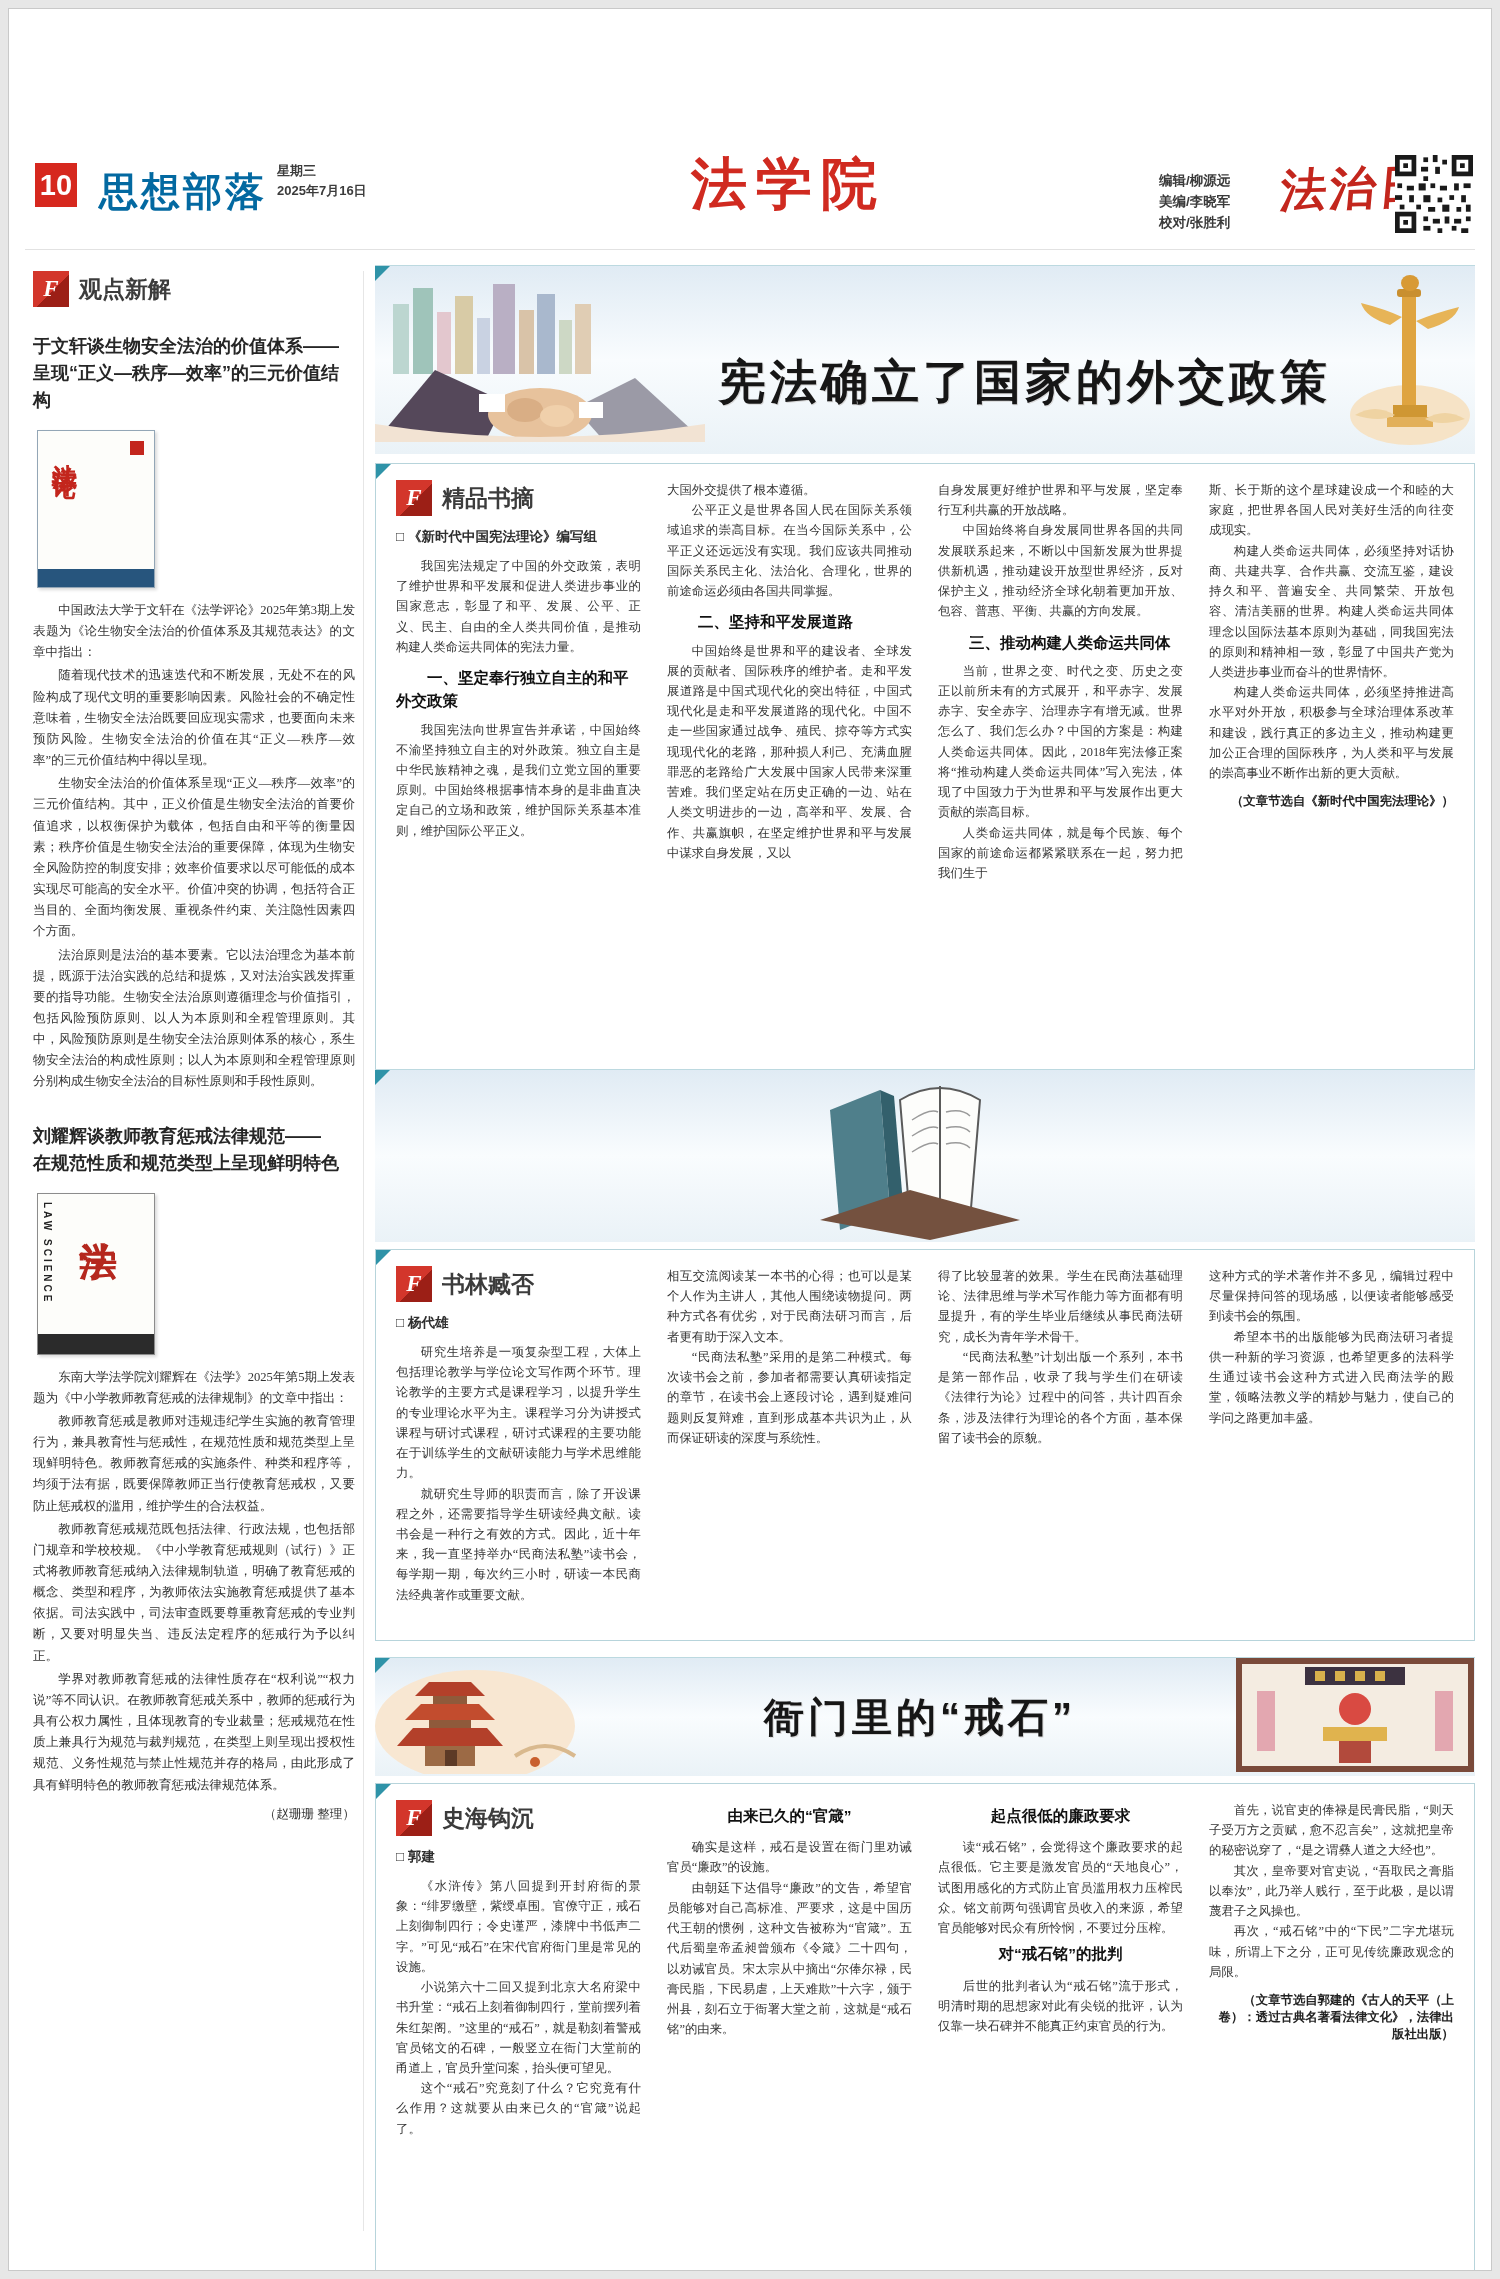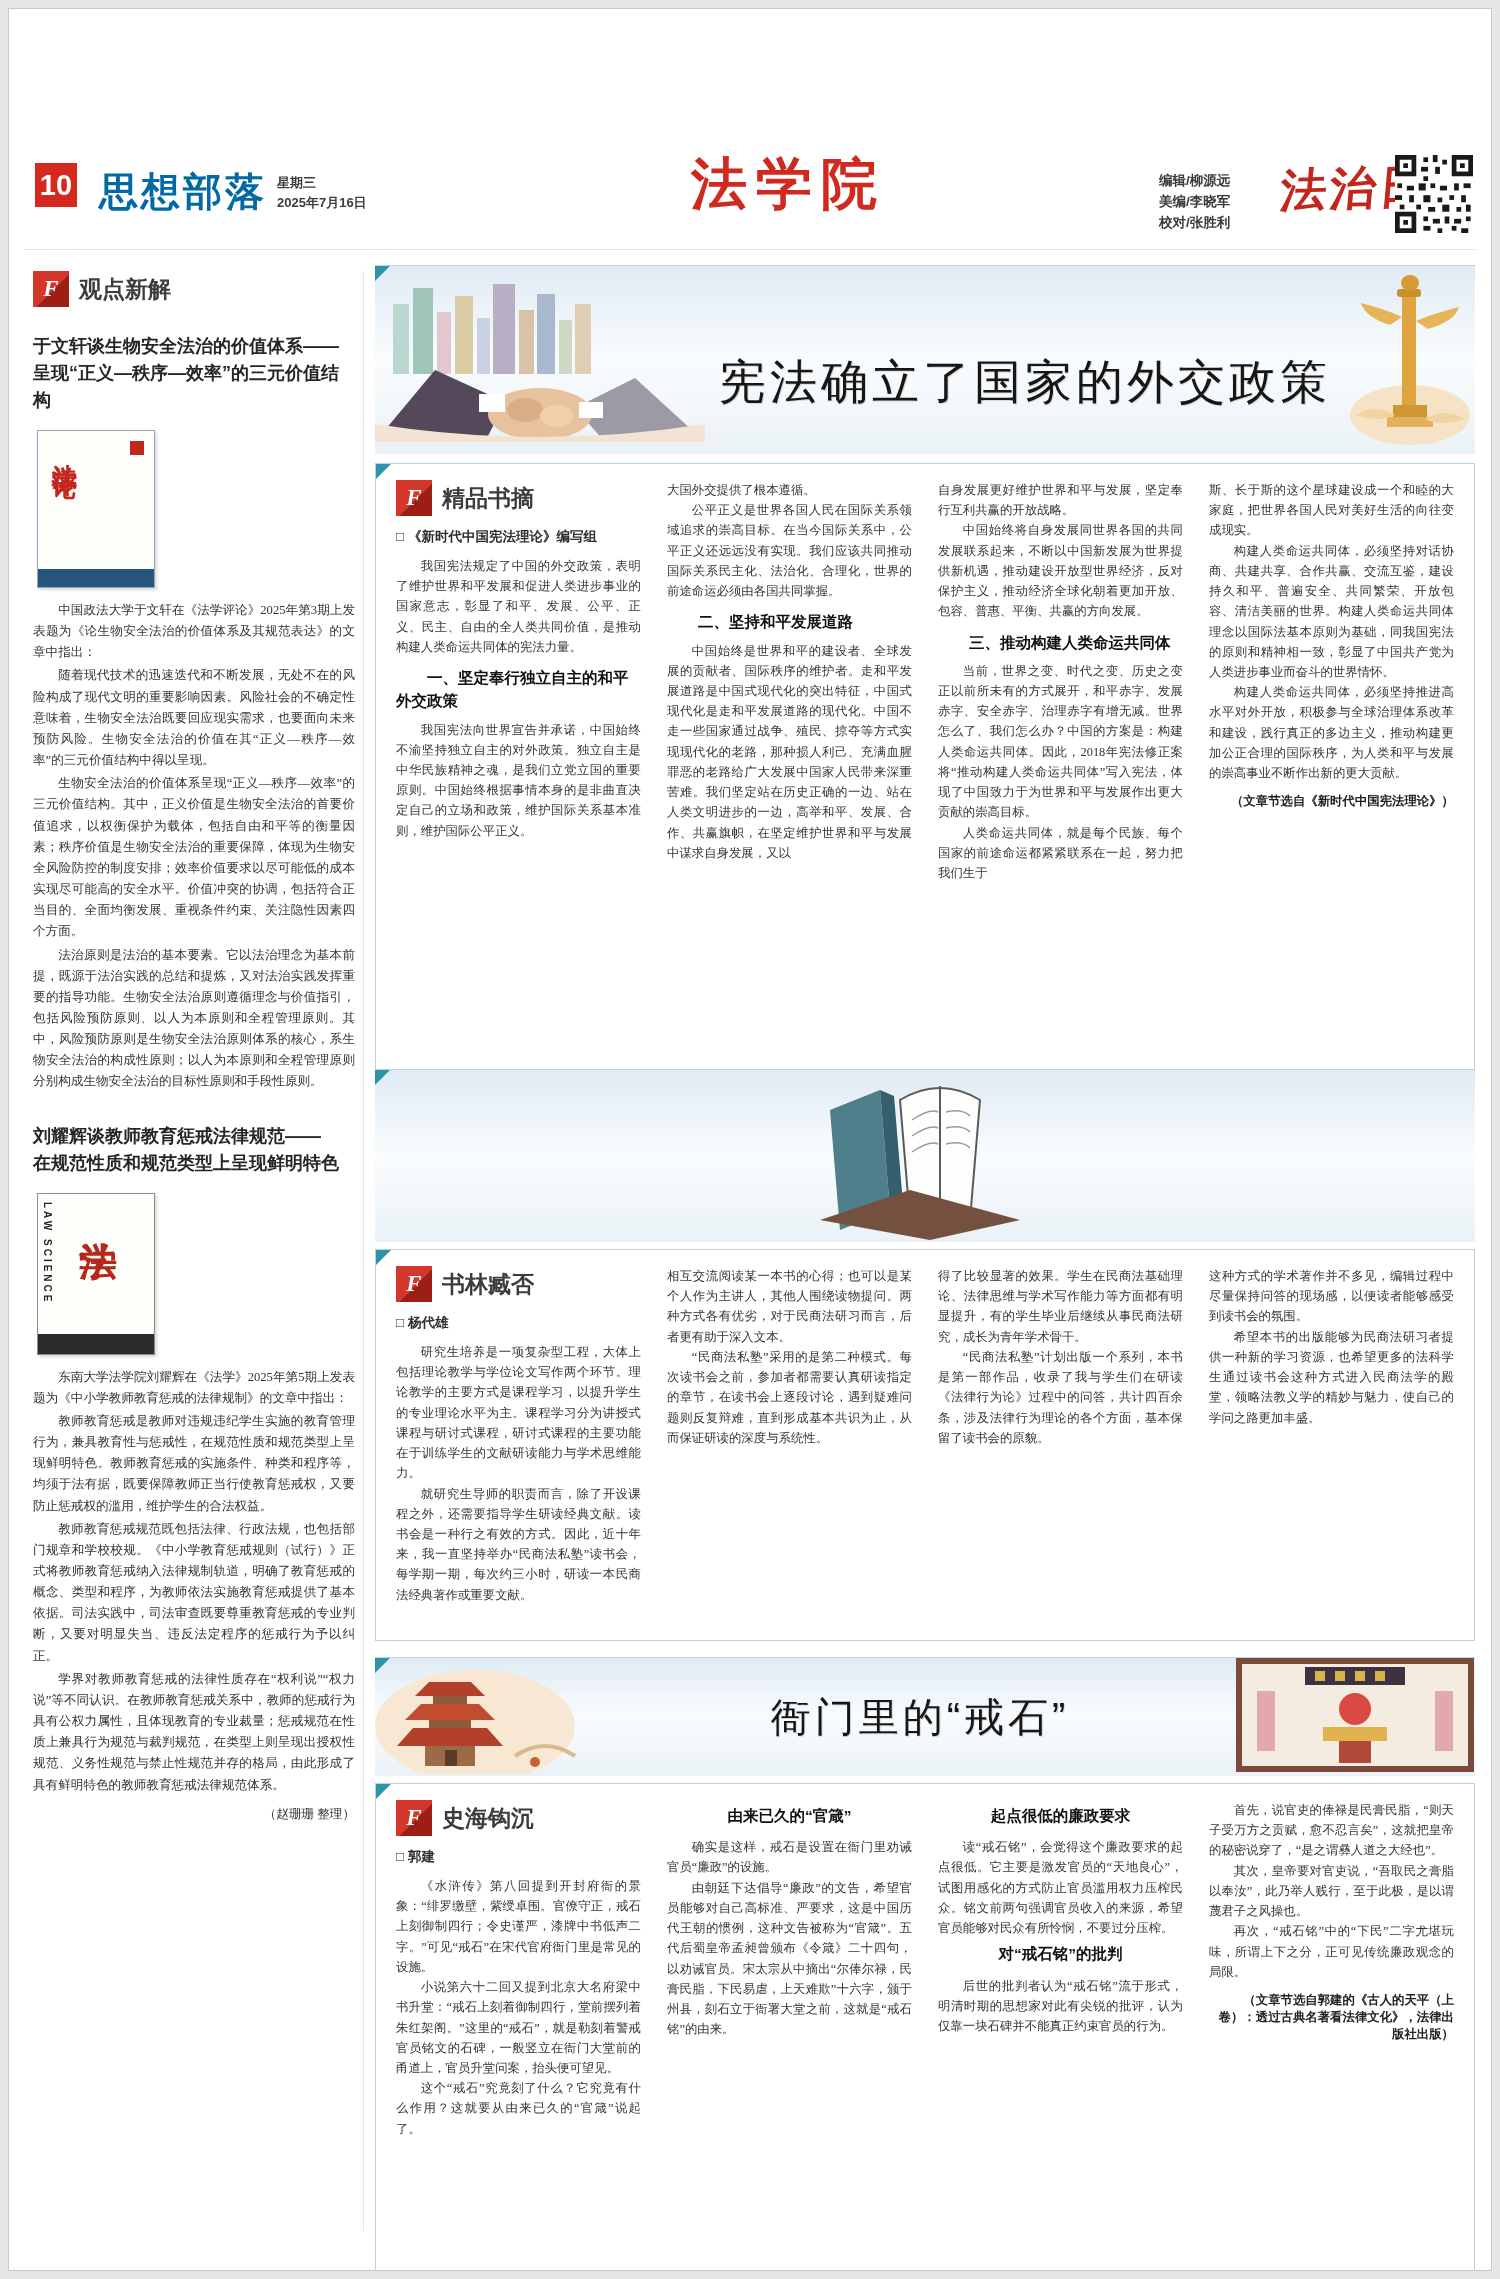--- a/index.html
+++ b/index.html
@@ -7,21 +7,21 @@
        font-family:"Liberation Sans",sans-serif;color:#2e2e2e;}
   .page{position:absolute;left:8px;top:8px;width:1482px;height:2261px;
         background:#ffffff;border:1px solid #c9c9c9;overflow:hidden;}
 
   
   .header{position:absolute;top:140px;left:0;right:0;height:96px;}
   .pageno{position:absolute;left:26px;top:14px;width:42px;height:44px;background:#d6281e;
           color:#fff;font-weight:bold;font-size:29px;display:flex;align-items:center;justify-content:center;}
   .section-name{position:absolute;left:82px;top:16px;font-size:39px;font-weight:900;
           color:#0369a1;letter-spacing:3px;margin-left:8px;}
-  .date-block{position:absolute;left:268px;top:24px;font-size:13px;color:#3c3c3c;line-height:1.5;font-weight:700;}
+  .date-block{position:absolute;left:268px;top:12px;font-size:13px;color:#3c3c3c;line-height:1.5;font-weight:700;}
   .page-title{position:absolute;left:682px;top:-2px;font-size:56px;font-weight:900;color:#d02a20;letter-spacing:9px;}
   .credits{position:absolute;left:1150px;top:22px;font-size:13.5px;color:#3a3a3a;line-height:1.55;font-weight:700;}
   .masthead{position:absolute;left:1272px;top:8px;font-family:"Liberation Serif",serif;
           font-weight:900;font-size:46px;color:#c3261d;transform:skewX(-7deg) rotate(-2deg);letter-spacing:3px;}
   .qr{position:absolute;right:18px;top:6px;width:78px;height:78px;}
   .header-rule{position:absolute;left:16px;right:16px;top:100px;border-top:1px solid #e2e2e2;}
 
   
   .left-col{position:absolute;left:24px;top:262px;width:322px;}
   .v-divider{position:absolute;left:354px;top:262px;height:1960px;border-left:1px solid #e6e6e6;}
@@ -48,21 +48,21 @@
   .l-credit{font-family:"Liberation Serif",serif;font-size:12.6px;text-align:right;margin-top:10px;color:#333;}
 
   
   .main-col{position:absolute;left:366px;top:256px;width:1100px;height:1980px;}
   .banner{position:relative;border-top:1px solid #bcd9e0;overflow:hidden;
           background:linear-gradient(180deg,#e0ebf4 0%,#f9fcfe 50%,#eaf2f7 100%);
           display:flex;align-items:center;}
   .banner::before,.frame::before{content:"";position:absolute;left:0;top:0;
           border-top:15px solid #2f93a8;border-right:15px solid transparent;}
   .frame{position:relative;background:#fff;border:1px solid #b7d4db;padding:16px 20px 12px;}
-  .headline{font-weight:400;color:#161616;letter-spacing:4px;text-shadow:1px 1px 0 #d8d8d8;}
+  .headline{font-weight:700;color:#161616;letter-spacing:4px;text-shadow:1px 1px 0 #d8d8d8;}
   .sub-title{font-weight:800;color:#222;letter-spacing:2px;}
   .cols{display:flex;gap:26px;}
   .t-col{flex:1;overflow:hidden;}
   .byline{font-size:13.5px;font-weight:700;color:#2e2e2e;margin:12px 0 10px;}
   .para{font-family:"Liberation Serif",serif;font-size:12.4px;line-height:1.63;
         text-align:justify;text-indent:2em;color:#343434;margin:0;}
   .para.cont{text-indent:0;}
   .sub-head{font-size:15.5px;font-weight:800;color:#111;line-height:1.5;margin:9px 0 7px;text-indent:2em;
         font-family:"Liberation Sans",sans-serif;}
   .sub-head.center{text-align:center;text-indent:0;margin:4px 0 10px;}

